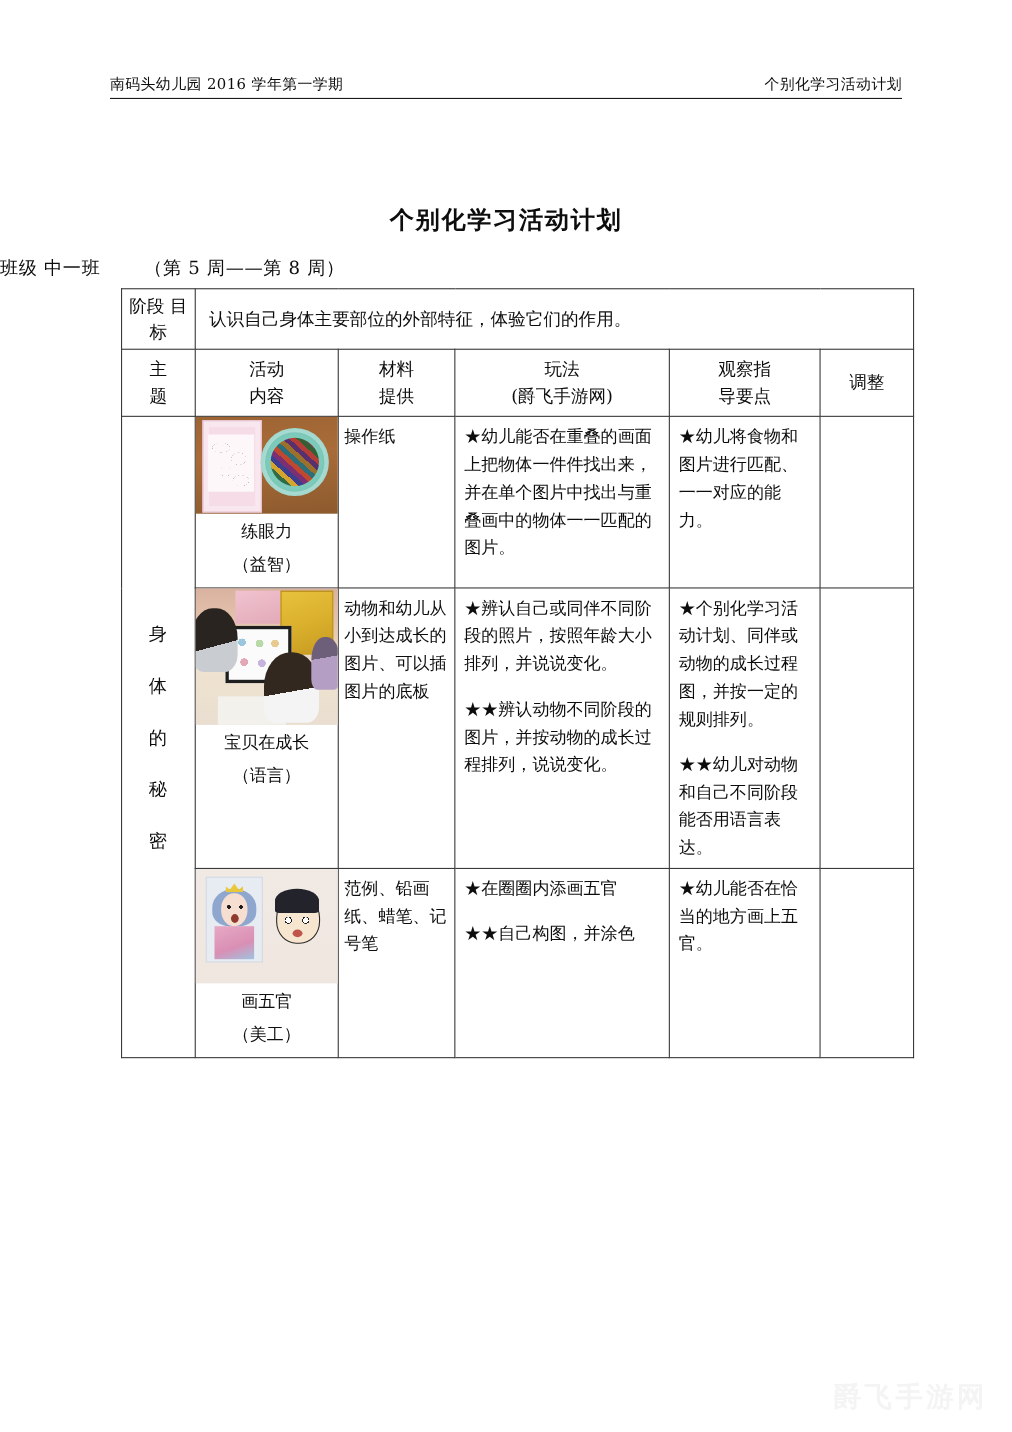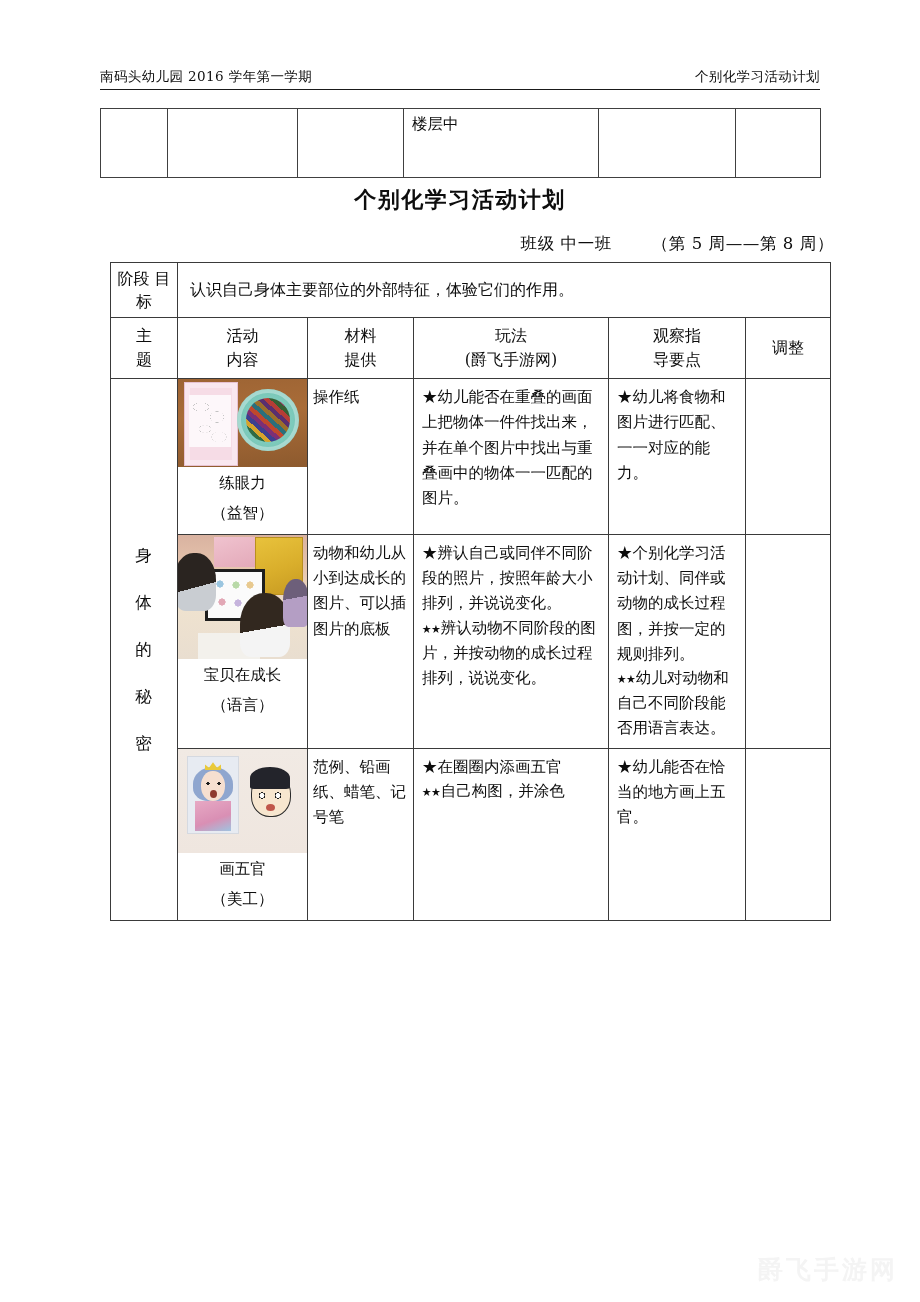--- a/index.html
+++ b/index.html
@@ -68,24 +68,22 @@
     text-align: center;
     font-size: 22px;
     font-weight: 600;
     letter-spacing: 1.5px;
   }
   .class-line {
     position: absolute;
     left: 0;
     top: 233px;
     width: 820px;
-    text-align: right;
     font-size: 16.5px;
     letter-spacing: 0.6px;
-    padding-left: 14px;
   }
   .class-line .gap { display: inline-block; width: 28px; }
 
   
   .plan-table {
     position: absolute;
     left: 110px;
     top: 262px;
     width: 720px;
     border-collapse: collapse;
@@ -142,21 +140,21 @@
   td.adj-cell { padding: 6px 6px; }
 
   .act-name {
     font-size: 15.5px;
     line-height: 1.9;
     padding-top: 2px;
   }
   .act-name span { display: block; }
 
   .para { margin: 0; }
-  .para + .para { margin-top: 0; font-family: Liberation Mono, monospace; }
+  .para + .para { margin-top: 16px; }
 
   
   .photo {
     position: relative;
     overflow: hidden;
     display: block;
   }
 
   
   .photo-crayons {
@@ -352,40 +350,20 @@
 </head>
 <body>
 
 <div class="page">
 
   <div class="doc-header">
     <span class="hdr-left">南码头幼儿园 2016 学年第一学期</span>
     <span class="hdr-right">个别化学习活动计划</span>
   </div>
 
-  <table class="frag-table">
-    <colgroup>
-      <col style="width:67px">
-        <col style="width:130px">
-        <col style="width:106px">
-      <col style="width:195px">
-        <col style="width:137px">
-        <col style="width:85px">
-    </colgroup>
-    <tbody>
-      <tr>
-        <td></td>
-        <td></td>
-        <td></td>
-        <td>楼层中</td>
-        <td></td>
-        <td></td>
-      </tr>
-    </tbody>
-  </table>
 
   <div class="main-title">个别化学习活动计划</div>
 
   <div class="class-line">
     <span>班级 中一班</span>
     <span class="gap"></span>
     <span>（第 5 周——第 8 周）</span>
   </div>
 
   <table class="plan-table">

